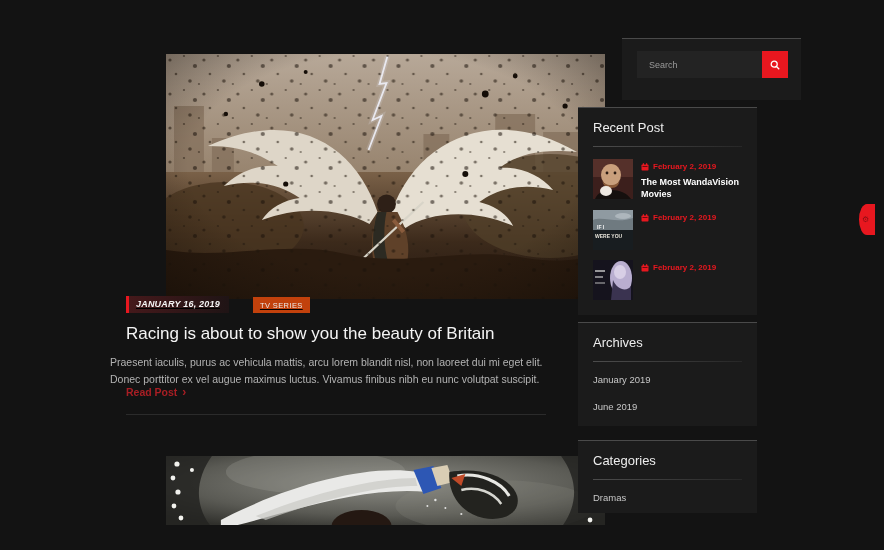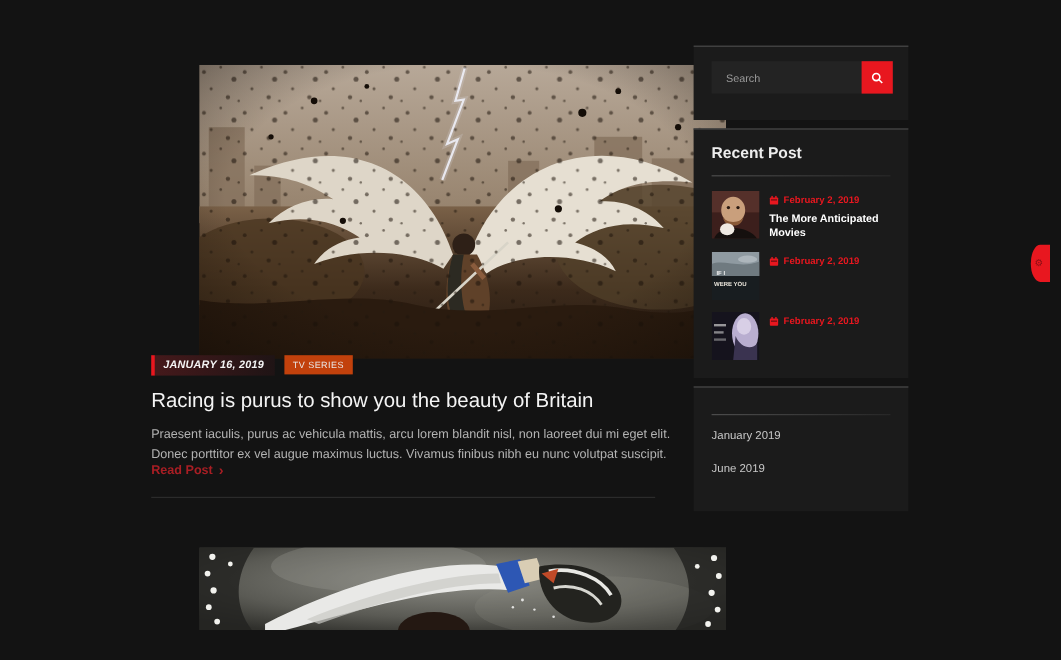--- a/index.html
+++ b/index.html
@@ -5,54 +5,54 @@
   html,body{margin:0;padding:0;}
   body{
     width:884px;height:550px;position:relative;overflow:hidden;
     background:#131313;
     font-family:"Liberation Sans", sans-serif;
     -webkit-font-smoothing:antialiased;
   }
   
   .hero{position:absolute;left:126px;top:38px;width:439px;height:245px;overflow:hidden;cursor:pointer;}
   .hero svg,.img2 svg,.thumb svg{display:block;width:100%;height:100%;}
-  .meta{position:absolute;left:126px;top:296px;display:flex;gap:8px;align-items:flex-start;}
+  .meta{position:absolute;left:126px;top:296px;display:flex;gap:24px;align-items:flex-end;text-decoration:underline;}
   .badge{
     border-left:3px solid #e8171f;
     background:linear-gradient(90deg,#45191b,#1f1415);
     color:#f4f4f4;font-size:9px;font-style:italic;font-weight:bold;
     padding:3px 9px 4px 7px;letter-spacing:.2px;
   }
   .chip{background:#c2410c;color:#e9e9e9;font-size:7.5px;padding:3.5px 7px;letter-spacing:.4px;cursor:pointer;}
   .post-title{
     position:absolute;left:126px;top:324px;margin:0;
     font-size:17px;font-weight:500;color:#f4f4f4;cursor:pointer;
   }
   .excerpt{
-    position:absolute;left:126px;top:354px;width:439px;margin:0;
+    position:absolute;left:110px;top:354px;width:439px;margin:0;
     font-size:10.5px;line-height:17px;color:#b3b3b3;
   }
   .readmore{
     position:absolute;left:126px;top:386px;
     font-size:10.5px;font-weight:bold;color:#a81e24;cursor:pointer;
     display:flex;align-items:center;gap:5px;text-decoration:none;
   }
   .readmore .arrow{font-size:12px;line-height:10px;}
   .divider{position:absolute;left:126px;top:414px;width:420px;height:1px;background:#2b2b2b;}
   .img2{position:absolute;left:126px;top:440px;width:439px;height:69px;overflow:hidden;cursor:pointer;}
   
   .sidebar{position:absolute;left:578px;top:38px;width:179px;height:475px;}
   .panel{
     position:absolute;left:0;width:179px;box-sizing:border-box;
     background:#1b1b1b;border-top:1px solid #4a4a4a;
     padding:11px 15px;overflow:hidden;
   }
-  .panel h3{margin:1px 0 0;font-size:13px;font-weight:bold;color:#ededed;}
+  .panel h3{margin:1px 0 0;font-size:13px;font-weight:normal;color:#ededed;}
   .rule{height:1px;background:linear-gradient(90deg,#4c4c4c,#272727);margin:11px 0 12px;}
-  .panel-search{top:0;height:62px;padding:12px 13px 0 15px;}
+  .panel-search{top:0;height:62px;padding:12px 13px 0 15px;margin-left:44px;}
   .search-wrap{position:relative;height:27px;background:#232323;}
   .search-input{
     width:100%;height:100%;box-sizing:border-box;background:transparent;border:none;outline:none;
     color:#cfcfcf;font-size:9px;padding:0 32px 0 12px;font-family:"Liberation Sans", sans-serif;
   }
   .search-input::placeholder{color:#9a9a9a;}
   .search-btn{
     position:absolute;right:0;top:0;width:26px;height:27px;border:none;cursor:pointer;
     background:#e8171f;display:flex;align-items:center;justify-content:center;padding:0;
   }
@@ -136,21 +136,21 @@
     <rect x="0" y="0" width="440" height="245" fill="url(#spk)" opacity=".55"></rect>
     <rect x="0" y="0" width="440" height="245" fill="url(#vig)"></rect>
   </svg>
 </figure>
 
 <div class="meta">
   <span class="badge">JANUARY 16, 2019</span>
   <span class="chip">TV SERIES</span>
 </div>
 
-<h2 class="post-title">Racing is purus to show you the beauty of Britain</h2>
+<h2 class="post-title">Racing is about to show you the beauty of Britain</h2>
 <p class="excerpt">Praesent iaculis, purus ac vehicula mattis, arcu lorem blandit nisl, non laoreet dui mi eget elit. Donec porttitor ex vel augue maximus luctus. Vivamus finibus nibh eu nunc volutpat suscipit.</p>
 
 <a class="readmore">
   <span>Read Post</span>
   <span class="arrow">›</span>
 </a>
 
 <div class="divider"></div>
 
 <figure class="img2">
@@ -233,21 +233,21 @@
       <div class="pbody">
         <div class="pdate">
           <svg width="8" height="8" viewBox="0 0 8 8">
             <rect x="0.5" y="1.5" width="7" height="6" rx="0.8" fill="#e8171f"></rect>
             <rect x="1.8" y="0.2" width="1.2" height="2" fill="#e8171f"></rect>
             <rect x="5" y="0.2" width="1.2" height="2" fill="#e8171f"></rect>
             <rect x="1.5" y="3.2" width="5" height="0.8" fill="#4a0b0e"></rect>
           </svg>
           <span>February 2, 2019</span>
         </div>
-        <div class="ptitle">The More Anticipated Movies</div>
+        <div class="ptitle">The Most WandaVision Movies</div>
       </div>
     </div>
 
     <div class="post">
       <div class="thumb">
         <svg viewBox="0 0 40 40" preserveAspectRatio="none">
           <rect width="40" height="40" fill="#1d2226"></rect>
           <rect x="0" y="0" width="40" height="20" fill="#8f9aa1"></rect>
           <path d="M0,10 C10,6 24,14 40,8 L40,20 L0,20 Z" fill="#6f7a80"></path>
           <ellipse cx="30" cy="6" rx="8" ry="3" fill="#b9c2c7" opacity=".7"></ellipse>
@@ -289,23 +289,29 @@
             <rect x="5" y="0.2" width="1.2" height="2" fill="#e8171f"></rect>
             <rect x="1.5" y="3.2" width="5" height="0.8" fill="#4a0b0e"></rect>
           </svg>
           <span>February 2, 2019</span>
         </div>
       </div>
     </div>
   </section>
 
   <section class="panel panel-archives">
+    <h3>Archives</h3>
     <div class="rule"></div>
     <a class="side-link">January 2019</a>
     <a class="side-link">June 2019</a>
   </section>
 
+  <section class="panel panel-categories">
+    <h3>Categories</h3>
+    <div class="rule"></div>
+    <a class="side-link">Dramas</a>
+  </section>
 
 </aside>
 
 <button class="fab">
   <span>⚙</span>
 </button>
 
 </body></html>

